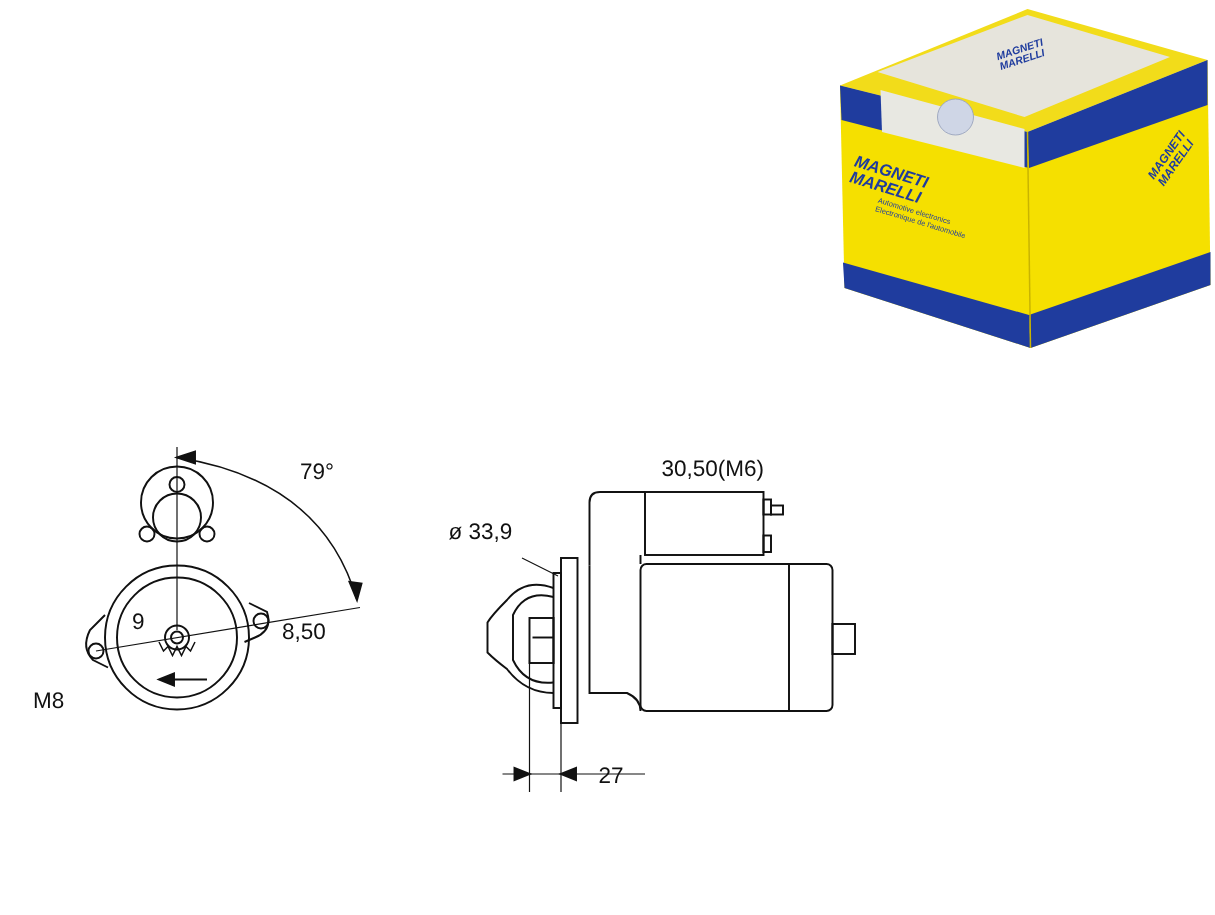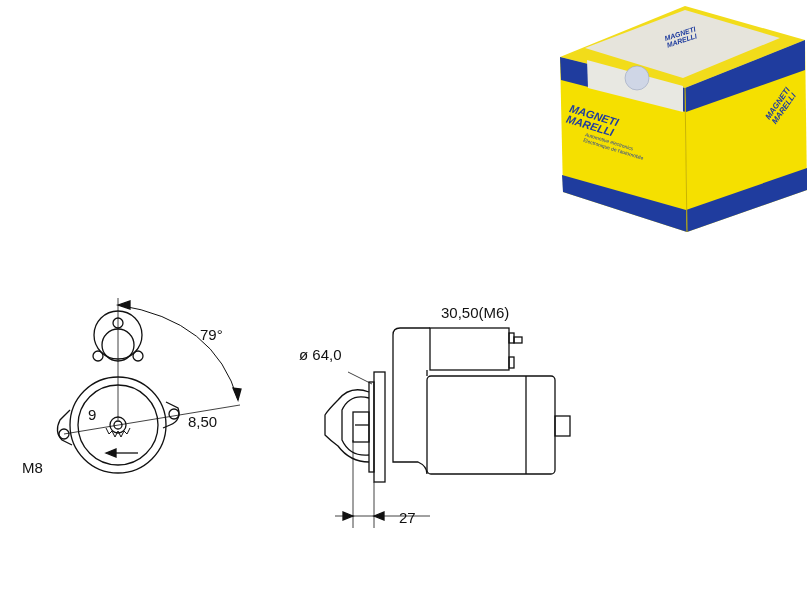--- a/index.html
+++ b/index.html
@@ -106,20 +106,20 @@
 
     <line x1="353" y1="440" x2="353" y2="528" stroke-width="0.8"></line>
     <line x1="374" y1="482" x2="374" y2="528" stroke-width="0.8"></line>
     <line x1="335" y1="516" x2="430" y2="516" stroke-width="0.8"></line>
     <polygon points="353,516 343,512 343,520" fill="#111"></polygon>
     <polygon points="374,516 384,512 384,520" fill="#111"></polygon>
     <line x1="348" y1="372" x2="372" y2="384" stroke-width="0.8"></line>
   </g>
 </svg>
 
-<div class="dim-label" style="left:200px;top:326px;">79°</div>
+<div class="dim-label" style="left:200px;top:306px;">79°</div>
 <div class="dim-label" style="left:88px;top:406px;">9</div>
 <div class="dim-label" style="left:188px;top:413px;">8,50</div>
 <div class="dim-label" style="left:22px;top:431px;margin-top:28px;">M8</div>
 
 <div class="dim-label" style="left:441px;top:304px;">30,50(M6)</div>
-<div class="dim-label" style="left:299px;top:346px;">ø 64,0</div>
+<div class="dim-label" style="left:299px;top:346px;">ø 33,9</div>
 <div class="dim-label" style="left:399px;top:497px;margin-top:12px;">27</div>
 
 </body></html>

